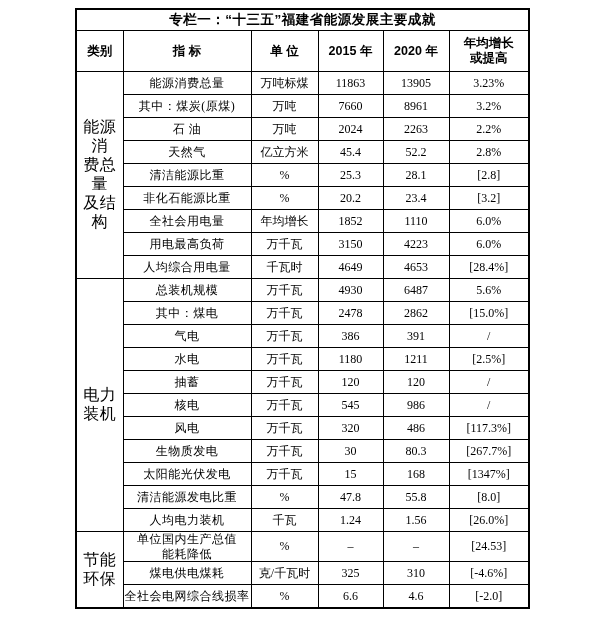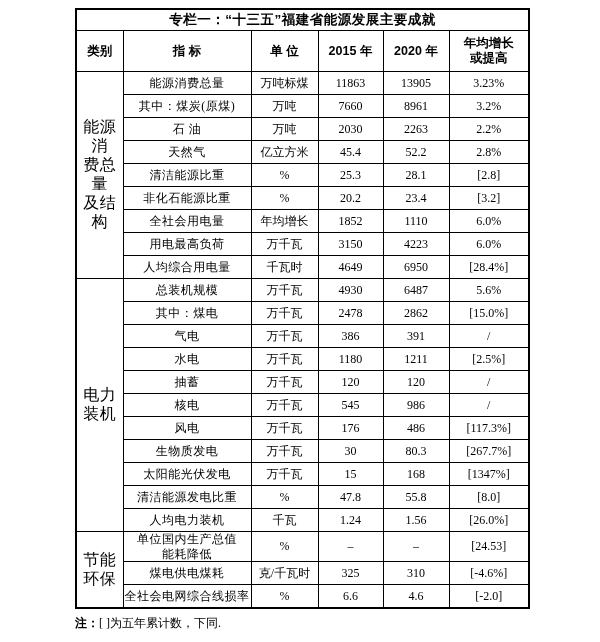--- a/index.html
+++ b/index.html
@@ -102,21 +102,21 @@
         <tr>
           <td class="ind">其中：煤炭(原煤)</td>
           <td class="unit">万吨</td>
           <td class="num">7660</td>
           <td class="num">8961</td>
           <td class="num">3.2%</td>
         </tr>
         <tr>
           <td class="ind">石  油</td>
           <td class="unit">万吨</td>
-          <td class="num">2030</td>
+          <td class="num">2024</td>
           <td class="num">2263</td>
           <td class="num">2.2%</td>
         </tr>
         <tr>
           <td class="ind">天然气</td>
           <td class="unit">亿立方米</td>
           <td class="num">45.4</td>
           <td class="num">52.2</td>
           <td class="num">2.8%</td>
         </tr>
@@ -145,21 +145,21 @@
           <td class="ind">用电最高负荷</td>
           <td class="unit">万千瓦</td>
           <td class="num">3150</td>
           <td class="num">4223</td>
           <td class="num">6.0%</td>
         </tr>
         <tr>
           <td class="ind">人均综合用电量</td>
           <td class="unit">千瓦时</td>
           <td class="num">4649</td>
-          <td class="num">6950</td>
+          <td class="num">4653</td>
           <td class="num">[28.4%]</td>
         </tr>
         <tr>
           <td rowspan="11" class="cat">电力
 装机</td>
           <td class="ind">总装机规模</td>
           <td class="unit">万千瓦</td>
           <td class="num">4930</td>
           <td class="num">6487</td>
           <td class="num">5.6%</td>
@@ -195,21 +195,21 @@
         <tr>
           <td class="ind">核电</td>
           <td class="unit">万千瓦</td>
           <td class="num">545</td>
           <td class="num">986</td>
           <td class="num">/</td>
         </tr>
         <tr>
           <td class="ind">风电</td>
           <td class="unit">万千瓦</td>
-          <td class="num">176</td>
+          <td class="num">320</td>
           <td class="num">486</td>
           <td class="num">[117.3%]</td>
         </tr>
         <tr>
           <td class="ind">生物质发电</td>
           <td class="unit">万千瓦</td>
           <td class="num">30</td>
           <td class="num">80.3</td>
           <td class="num">[267.7%]</td>
         </tr>
@@ -254,16 +254,13 @@
         <tr>
           <td class="ind">全社会电网综合线损率</td>
           <td class="unit">%</td>
           <td class="num">6.6</td>
           <td class="num">4.6</td>
           <td class="num">[-2.0]</td>
         </tr>
       </tbody>
   </table>
 
-  <div class="note">
-    <b>注：</b><span>[ ]为五年累计数，下同.</span>
-  </div>
 </div>
 
 </body></html>

